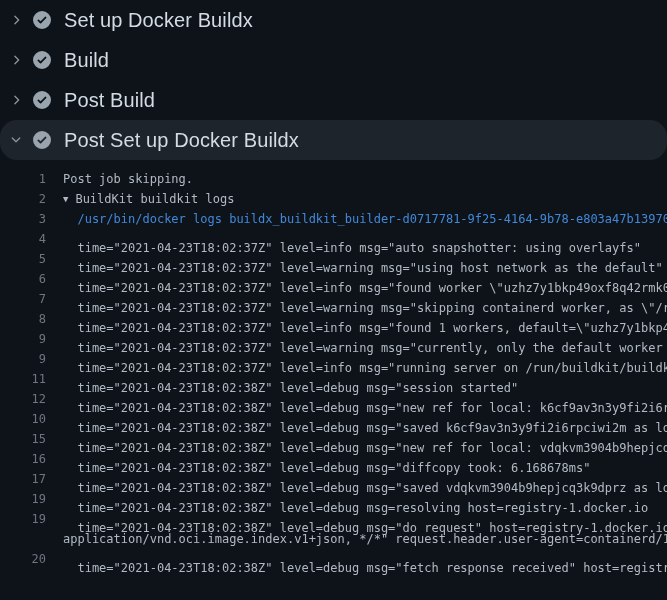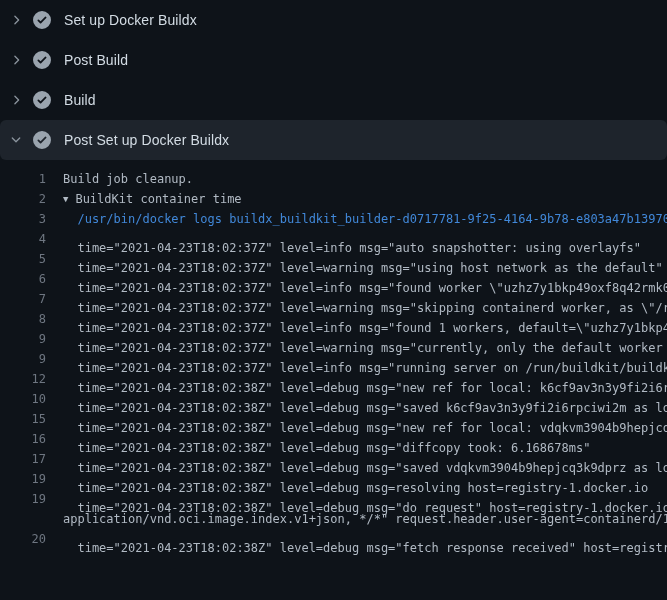--- a/index.html
+++ b/index.html
@@ -8,34 +8,34 @@
     background: var(--page-bg, #0e1319);
     font-family: "Liberation Sans", sans-serif;
   }
   .app { width: 667px; height: 600px; overflow: hidden; }
 
   
   .step-row {
     display: flex; align-items: center; height: 40px;
     cursor: pointer;
   }
-  .step-row.selected { background: var(--sel-bg, #1e242c); border-radius: 6px; }
+  .step-row.selected { background: var(--sel-bg, #1e242c); border-radius: 17px; }
   .chev {
     width: 16px; height: 16px; margin-left: 8px; flex: none;
     display: flex; align-items: center; justify-content: center;
     color: var(--chev, #8b949e);
   }
   .chev svg { display: block; }
   .check {
     width: 18px; height: 18px; margin-left: 9px; flex: none;
     color: var(--check, #9aa4ae);
   }
   .check svg { display: block; }
   .step-label {
-    margin-left: 13px; font-size: 14px; font-weight: 400;
+    margin-left: 13px; font-size: 20px; font-weight: 400;
     color: var(--label, #d3dce4); letter-spacing: .1px;
   }
 
   
   .log {
     padding-top: 9px;
     font-family: "DejaVu Sans Mono", "Liberation Mono", monospace;
     font-size: 12px; line-height: 20px;
     color: var(--text, #b1bac4);
   }
@@ -77,57 +77,57 @@
     <span class="chev">
           <svg width="14" height="14" viewBox="0 0 16 16" fill="currentColor">
             <path d="M6.22 3.22a.75.75 0 0 1 1.06 0l4.25 4.25a.75.75 0 0 1 0 1.06l-4.25 4.25a.75.75 0 0 1-1.06-1.06L9.94 8 6.22 4.28a.75.75 0 0 1 0-1.06Z"></path>
           </svg>
         </span>
     <span class="check">
           <svg width="18" height="18" viewBox="0 0 16 16" fill="currentColor">
             <path fill-rule="evenodd" d="M8 16A8 8 0 1 1 8 0a8 8 0 0 1 0 16Zm3.78-9.72a.751.751 0 0 0-.018-1.042.751.751 0 0 0-1.042-.018L6.75 9.19 5.28 7.72a.751.751 0 0 0-1.042.018.751.751 0 0 0-.018 1.042l2 2a.75.75 0 0 0 1.06 0Z"></path>
           </svg>
         </span>
+    <span class="step-label">Build</span>
+  </div>
+      <div class="step-row">
+    <span class="chev">
+          <svg width="14" height="14" viewBox="0 0 16 16" fill="currentColor">
+            <path d="M6.22 3.22a.75.75 0 0 1 1.06 0l4.25 4.25a.75.75 0 0 1 0 1.06l-4.25 4.25a.75.75 0 0 1-1.06-1.06L9.94 8 6.22 4.28a.75.75 0 0 1 0-1.06Z"></path>
+          </svg>
+        </span>
+    <span class="check">
+          <svg width="18" height="18" viewBox="0 0 16 16" fill="currentColor">
+            <path fill-rule="evenodd" d="M8 16A8 8 0 1 1 8 0a8 8 0 0 1 0 16Zm3.78-9.72a.751.751 0 0 0-.018-1.042.751.751 0 0 0-1.042-.018L6.75 9.19 5.28 7.72a.751.751 0 0 0-1.042.018.751.751 0 0 0-.018 1.042l2 2a.75.75 0 0 0 1.06 0Z"></path>
+          </svg>
+        </span>
     <span class="step-label">Post Build</span>
-  </div>
-      <div class="step-row">
-    <span class="chev">
-          <svg width="14" height="14" viewBox="0 0 16 16" fill="currentColor">
-            <path d="M6.22 3.22a.75.75 0 0 1 1.06 0l4.25 4.25a.75.75 0 0 1 0 1.06l-4.25 4.25a.75.75 0 0 1-1.06-1.06L9.94 8 6.22 4.28a.75.75 0 0 1 0-1.06Z"></path>
-          </svg>
-        </span>
-    <span class="check">
-          <svg width="18" height="18" viewBox="0 0 16 16" fill="currentColor">
-            <path fill-rule="evenodd" d="M8 16A8 8 0 1 1 8 0a8 8 0 0 1 0 16Zm3.78-9.72a.751.751 0 0 0-.018-1.042.751.751 0 0 0-1.042-.018L6.75 9.19 5.28 7.72a.751.751 0 0 0-1.042.018.751.751 0 0 0-.018 1.042l2 2a.75.75 0 0 0 1.06 0Z"></path>
-          </svg>
-        </span>
-    <span class="step-label">Build</span>
   </div>
       <div class="step-row selected">
     <span class="chev">
           <svg width="14" height="14" viewBox="0 0 16 16" fill="currentColor">
             <path d="M12.78 5.22a.75.75 0 0 1 0 1.06l-4.25 4.25a.75.75 0 0 1-1.06 0L3.22 6.28a.75.75 0 0 1 1.06-1.06L8 8.94l3.72-3.72a.75.75 0 0 1 1.06 0Z"></path>
           </svg>
         </span>
     <span class="check">
           <svg width="18" height="18" viewBox="0 0 16 16" fill="currentColor">
             <path fill-rule="evenodd" d="M8 16A8 8 0 1 1 8 0a8 8 0 0 1 0 16Zm3.78-9.72a.751.751 0 0 0-.018-1.042.751.751 0 0 0-1.042-.018L6.75 9.19 5.28 7.72a.751.751 0 0 0-1.042.018.751.751 0 0 0-.018 1.042l2 2a.75.75 0 0 0 1.06 0Z"></path>
           </svg>
         </span>
     <span class="step-label">Post Set up Docker Buildx</span>
   </div>
     </div>
   <div id="log" class="log">
       <div class="log-row">
     <span class="num">1</span>
-    <span class="txt plain">Build job cleanup.</span>
+    <span class="txt plain">Post job skipping.</span>
   </div>
       <div class="log-row group-row">
     <span class="num">2</span>
-    <span class="txt"><span class="tri">▼</span><span>BuildKit container time</span></span>
+    <span class="txt"><span class="tri">▼</span><span>BuildKit buildkit logs</span></span>
   </div>
       <div class="log-row">
     <span class="num">3</span>
     <span class="txt command">  /usr/bin/docker logs buildx_buildkit_builder-d0717781-9f25-4164-9b78-e803a47b13970</span>
   </div>
       <div class="log-row">
     <span class="num">4</span>
     <span class="txt log">  time="2021-04-23T18:02:37Z" level=info msg="auto snapshotter: using overlayfs"</span>
   </div>
       <div class="log-row">
@@ -148,20 +148,24 @@
   </div>
       <div class="log-row">
     <span class="num">9</span>
     <span class="txt log">  time="2021-04-23T18:02:37Z" level=warning msg="currently, only the default worker ca</span>
   </div>
       <div class="log-row">
     <span class="num">9</span>
     <span class="txt log">  time="2021-04-23T18:02:37Z" level=info msg="running server on /run/buildkit/buildkit</span>
   </div>
       <div class="log-row">
+    <span class="num">11</span>
+    <span class="txt log">  time="2021-04-23T18:02:38Z" level=debug msg="session started"</span>
+  </div>
+      <div class="log-row">
     <span class="num">12</span>
     <span class="txt log">  time="2021-04-23T18:02:38Z" level=debug msg="new ref for local: k6cf9av3n3y9fi2i6rpc</span>
   </div>
       <div class="log-row">
     <span class="num">10</span>
     <span class="txt log">  time="2021-04-23T18:02:38Z" level=debug msg="saved k6cf9av3n3y9fi2i6rpciwi2m as loca</span>
   </div>
       <div class="log-row">
     <span class="num">15</span>
     <span class="txt log">  time="2021-04-23T18:02:38Z" level=debug msg="new ref for local: vdqkvm3904b9hepjcq3k</span>

